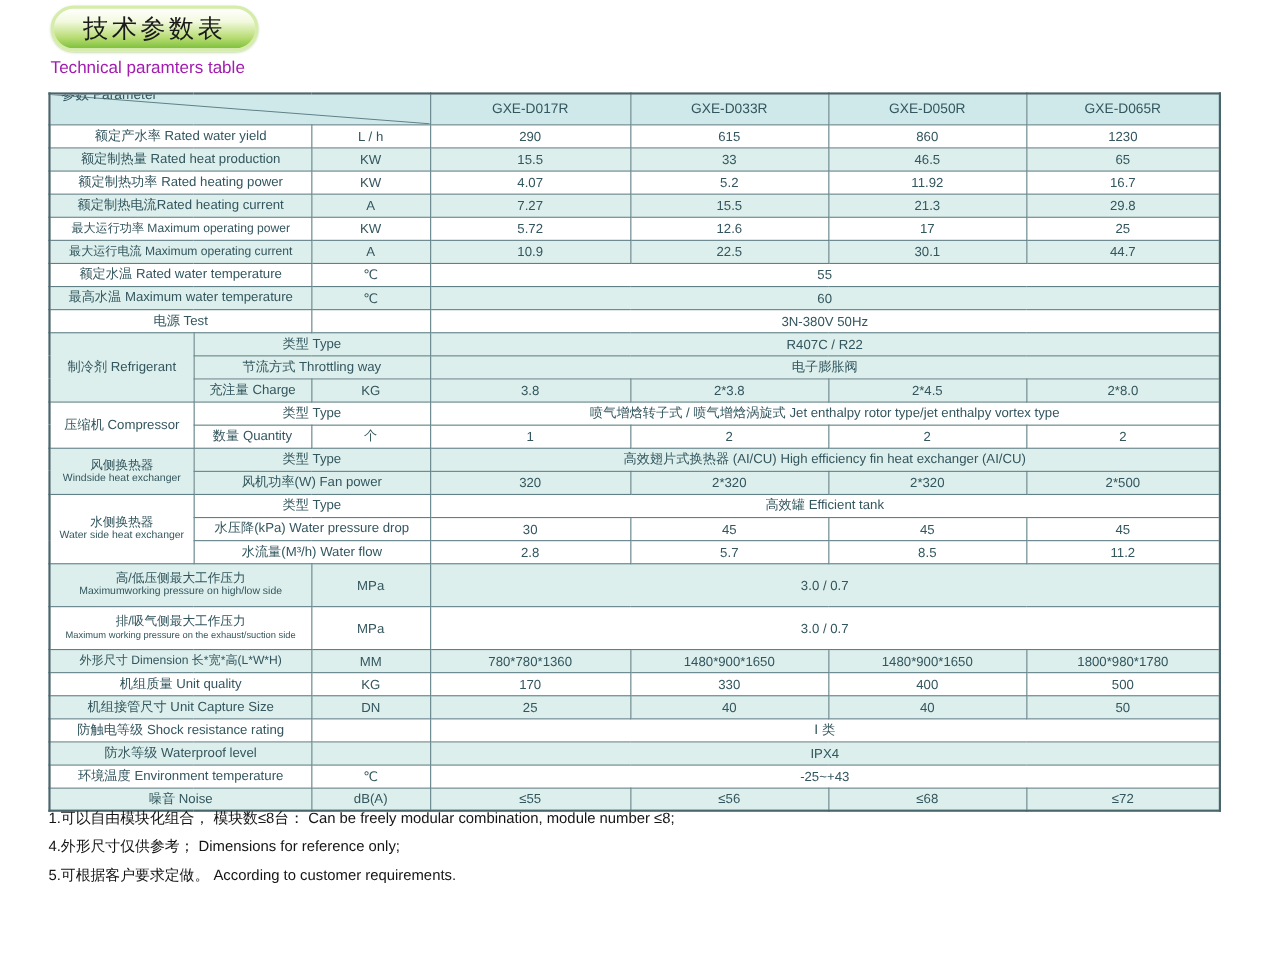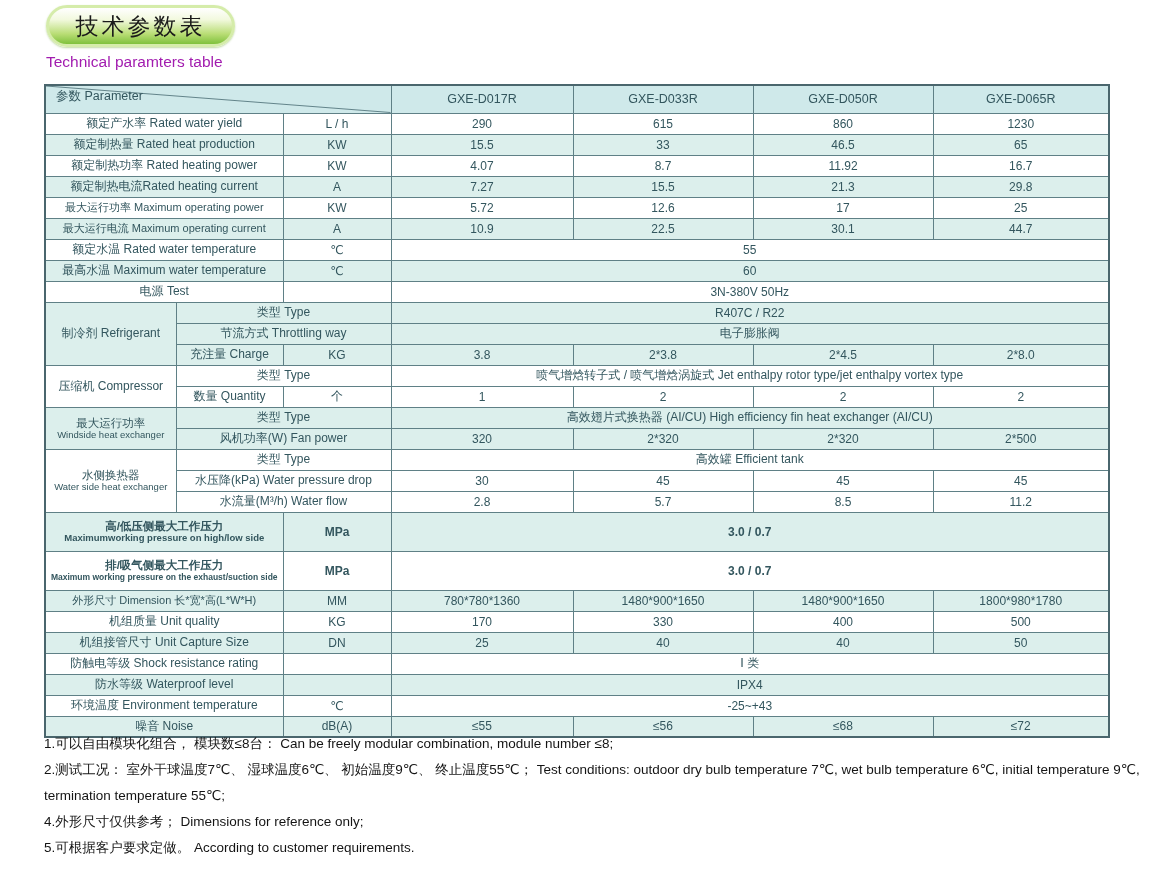--- a/index.html
+++ b/index.html
@@ -23,29 +23,29 @@
     border-collapse:collapse;table-layout:fixed;
     border:2px solid #4a666d;
   }
   td,th{
     border:1px solid #5f8086;text-align:center;vertical-align:middle;
     padding:0 2px;overflow:hidden;white-space:nowrap;
     font-size:12px;color:#33565e;box-sizing:border-box;
   }
   tr{height:21px;}
   tr.hdr{height:28px;}
-  tr.tall{height:39px;font-weight:bold;}
+  tr.tall{height:39px;}
   th{font-weight:400;font-size:12.5px;background:#cfe9ea;}
   tr.s-c td{background:#dcefec;}
   tr.s-w td{background:#ffffff;}
   .corner{position:relative;padding:0;}
   .corner .diag{position:absolute;left:0;top:0;width:100%;height:100%;}
   .diag line{stroke:#5f8086;stroke-width:1;}
   .corner .m{position:absolute;top:1px;right:16px;font-size:12.5px;margin-top:44px;}
-  .corner .p{position:absolute;bottom:8px;left:10px;font-size:12.5px;}
+  .corner .p{position:absolute;bottom:18px;left:10px;font-size:12.5px;}
   td.sm{font-size:11px;}
   td.two{line-height:normal;}
   .two .l1{font-size:11.5px;line-height:13px;}
   .two .l2{font-size:9.5px;line-height:10px;text-align:center;}
   td.xs .l2{font-size:8.5px;}
   
   .notes{position:absolute;left:44px;top:731px;width:1113px;font-size:13.5px;line-height:26px;color:#141414;}
   .note{white-space:normal;}
 </style>
 </head>
@@ -93,21 +93,21 @@
         <td>KW</td>
         <td>15.5</td>
         <td>33</td>
         <td>46.5</td>
         <td>65</td>
       </tr>
       <tr class="s-w">
         <td colspan="2">额定制热功率 Rated heating power</td>
         <td>KW</td>
         <td>4.07</td>
-        <td>8.7</td>
+        <td>5.2</td>
         <td>11.92</td>
         <td>16.7</td>
       </tr>
       <tr class="s-c">
         <td colspan="2">额定制热电流Rated heating current</td>
         <td>A</td>
         <td>7.27</td>
         <td>15.5</td>
         <td>21.3</td>
         <td>29.8</td>
@@ -168,21 +168,21 @@
       <tr class="s-w">
         <td>数量 Quantity</td>
         <td>个</td>
         <td>1</td>
         <td>2</td>
         <td>2</td>
         <td>2</td>
       </tr>
       <tr class="s-c">
         <td rowspan="2" class="two">
-          <div class="l1">最大运行功率</div>
+          <div class="l1">风侧换热器</div>
           <div class="l2">Windside heat exchanger</div>
         </td>
         <td colspan="2">类型 Type</td>
         <td colspan="4">高效翅片式换热器 (AI/CU) High efficiency fin heat exchanger (AI/CU)</td>
       </tr>
       <tr class="s-c">
         <td colspan="2">风机功率(W) Fan power</td>
         <td>320</td>
         <td>2*320</td>
         <td>2*320</td>
@@ -271,16 +271,15 @@
         <td>≤55</td>
         <td>≤56</td>
         <td>≤68</td>
         <td>≤72</td>
       </tr>
     </tbody>
 </table>
 
 <div class="notes">
   <div class="note">1.可以自由模块化组合， 模块数≤8台： Can be freely modular combination, module number ≤8;</div>
-  <div class="note">2.测试工况： 室外干球温度7℃、 湿球温度6℃、 初始温度9℃、 终止温度55℃； Test conditions: outdoor dry bulb temperature 7℃, wet bulb temperature 6℃, initial temperature 9℃, termination temperature 55℃;</div>
   <div class="note">4.外形尺寸仅供参考； Dimensions for reference only;</div>
   <div class="note">5.可根据客户要求定做。 According to customer requirements.</div>
 </div>
 
 </body></html>

